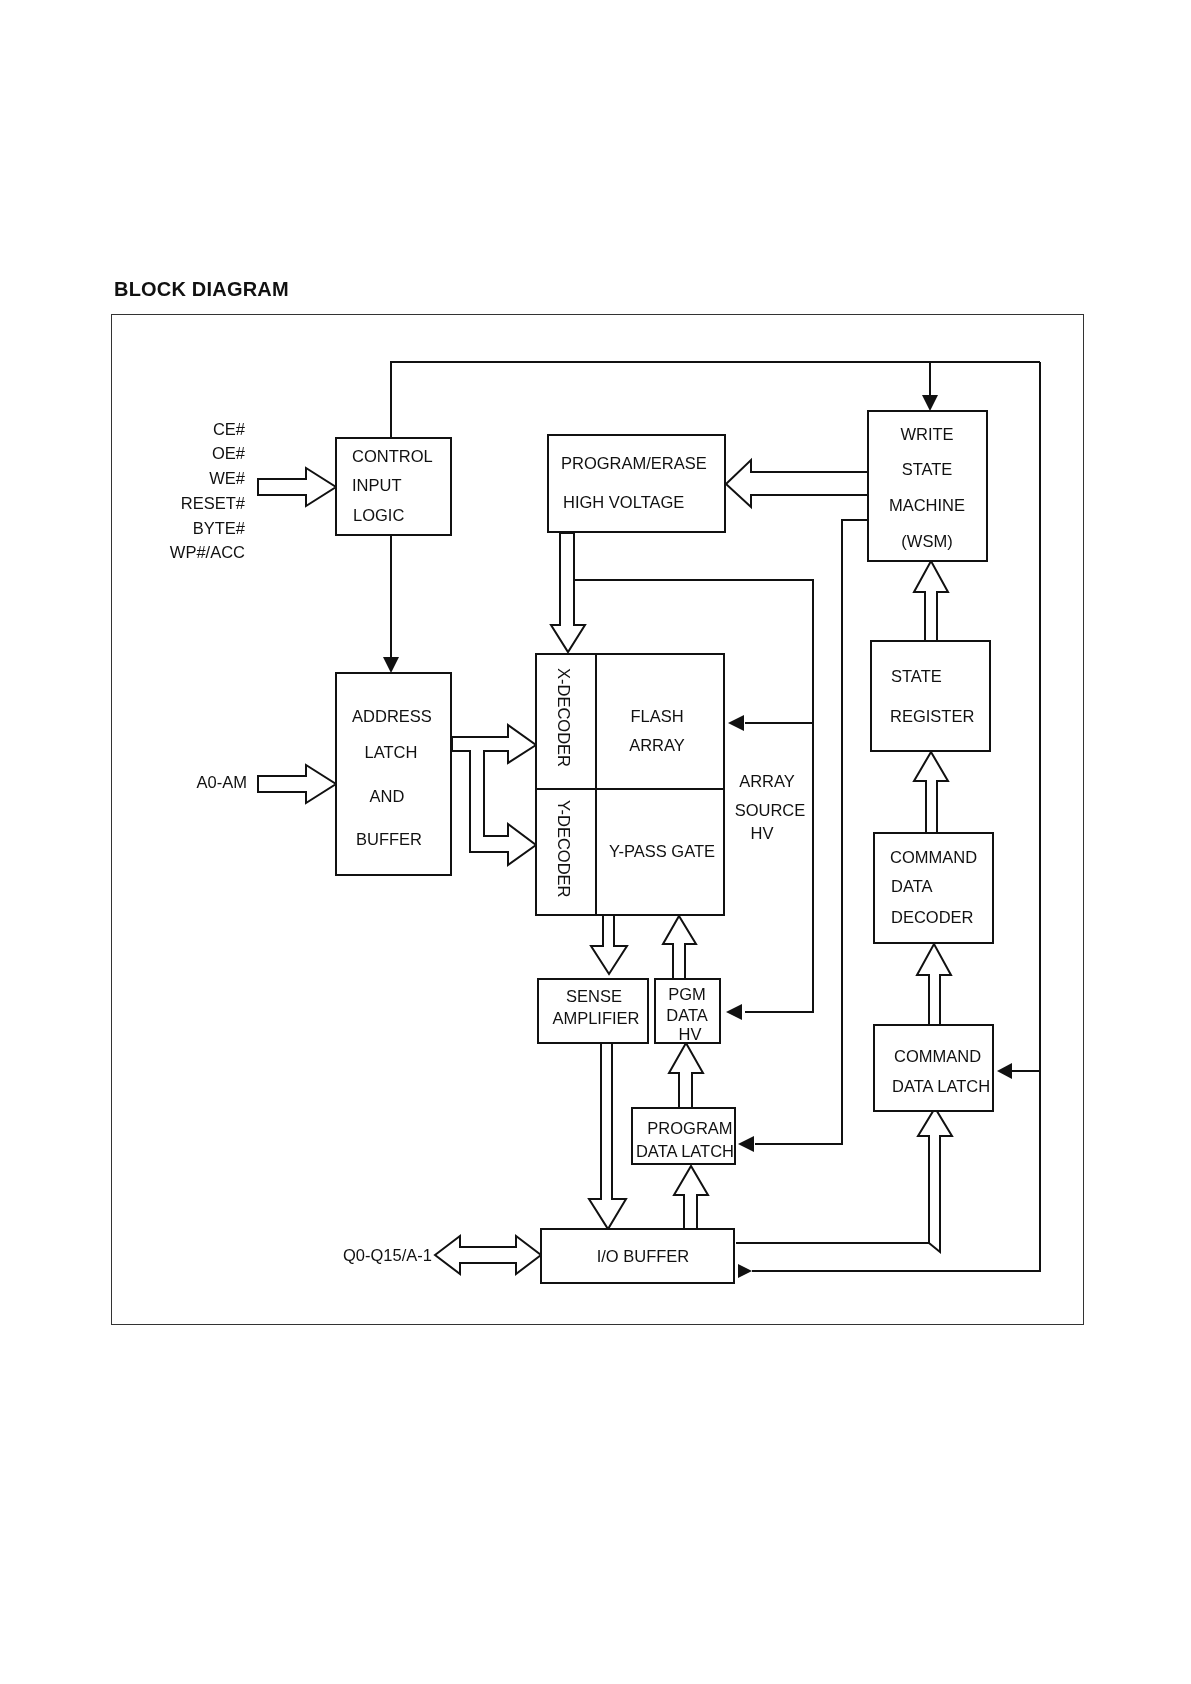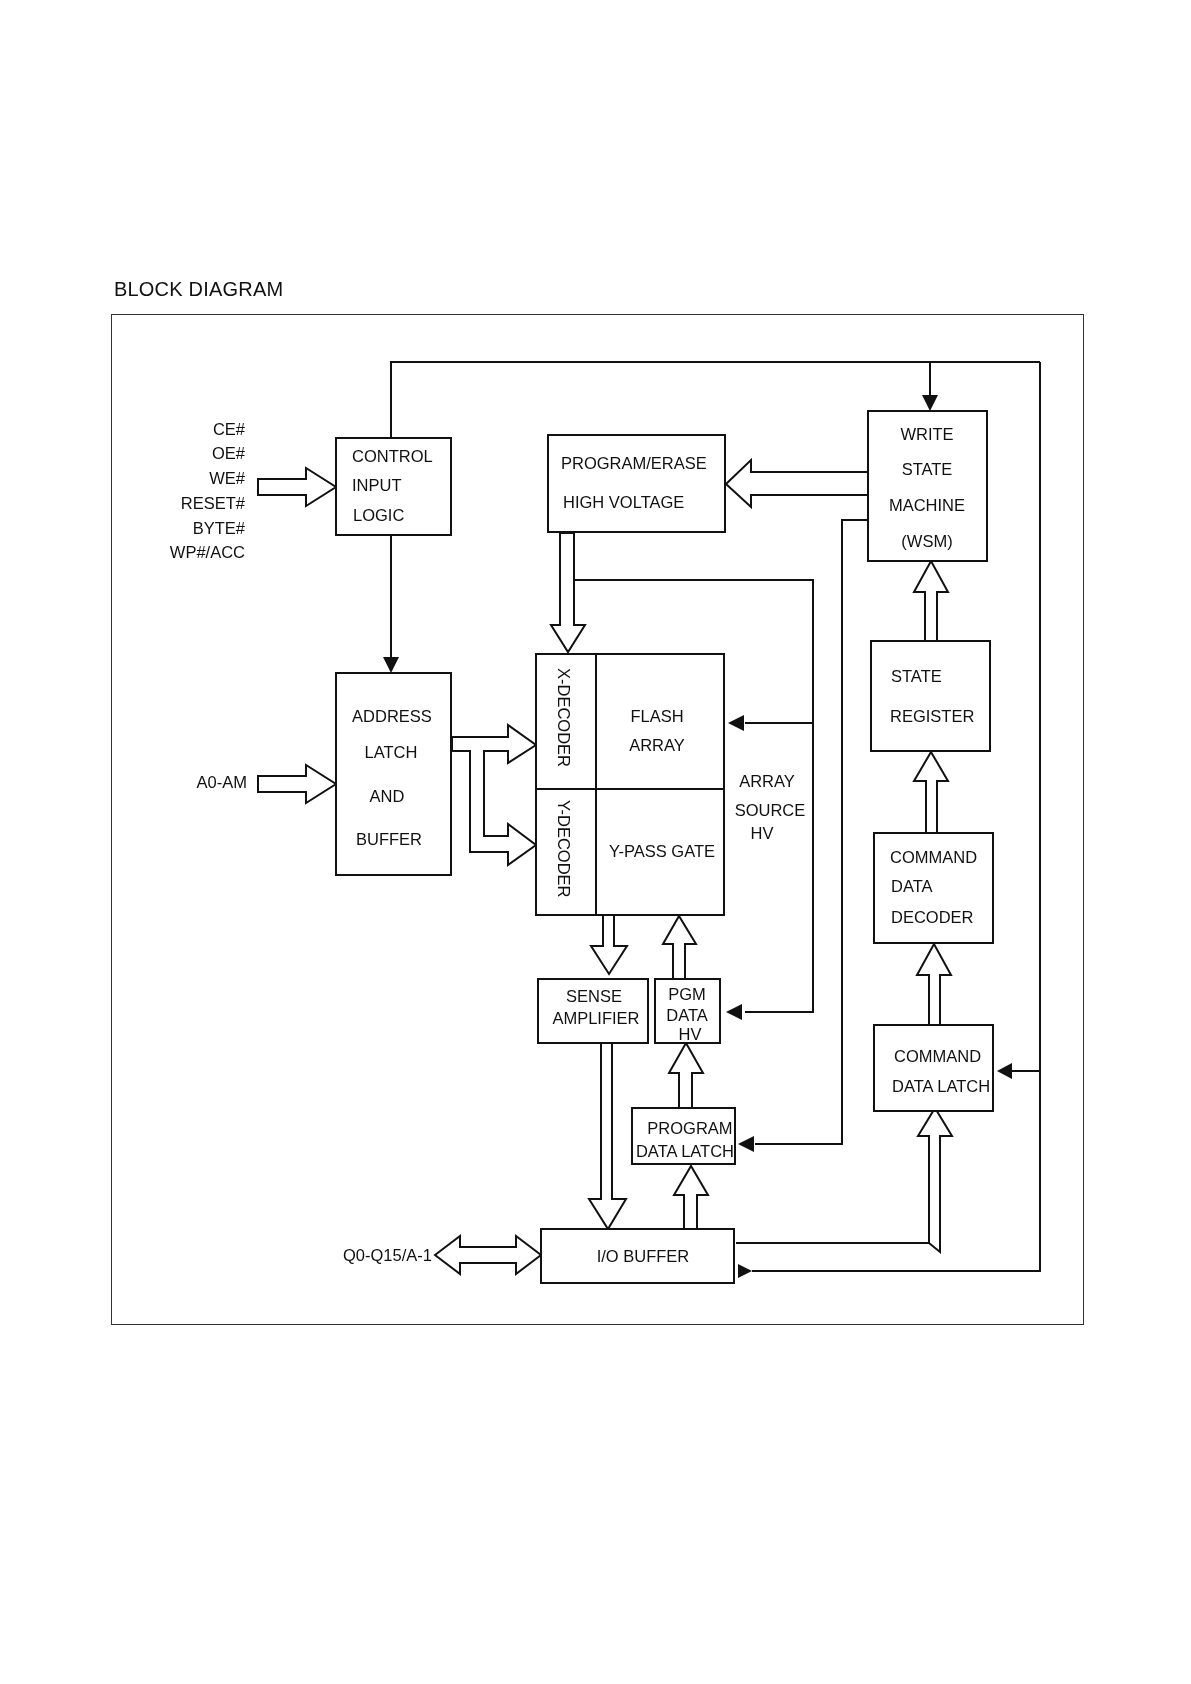--- a/index.html
+++ b/index.html
@@ -1,18 +1,18 @@
 <!DOCTYPE html>
 <html><head>
 <meta charset="utf-8">
 <style>
   html, body { margin: 0; padding: 0; background: #ffffff; }
   body { width: 1191px; height: 1684px; position: relative; overflow: hidden;
          font-family: "Liberation Sans", sans-serif; color: #111; }
-  #title { position: absolute; left: 114px; top: 278px; font-size: 20px; font-weight: normal; letter-spacing: 0.2px; }
+  #title { position: absolute; left: 114px; top: 278px; font-size: 20px; font-weight: bold; letter-spacing: 0.2px; }
   #frame { position: absolute; left: 111px; top: 314px; width: 973px; height: 1011px;
            border: 1.5px solid #333; box-sizing: border-box; }
   svg#diagram { position: absolute; left: 0; top: 0; }
   svg text { font-family: "Liberation Sans", sans-serif; font-size: 16.5px; fill: #111; }
   .blk { fill: #fff; stroke: #111; stroke-width: 2; }
   .ln  { fill: none; stroke: #111; stroke-width: 2; }
   .bus { fill: #fff; stroke: #111; stroke-width: 2; stroke-linejoin: miter; }
   .ah  { fill: #111; stroke: none; }
 </style>
 </head>

